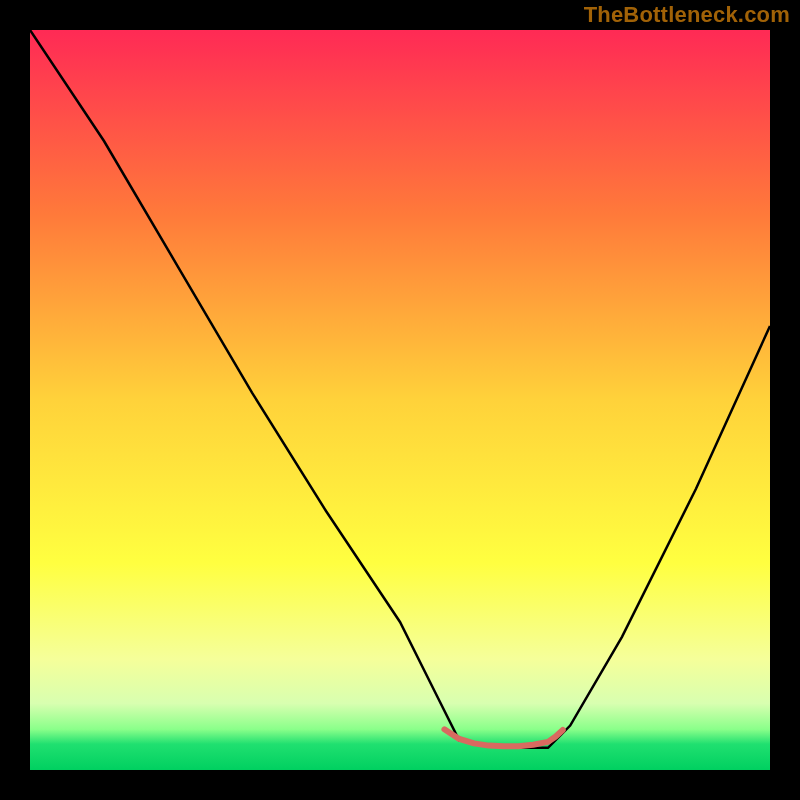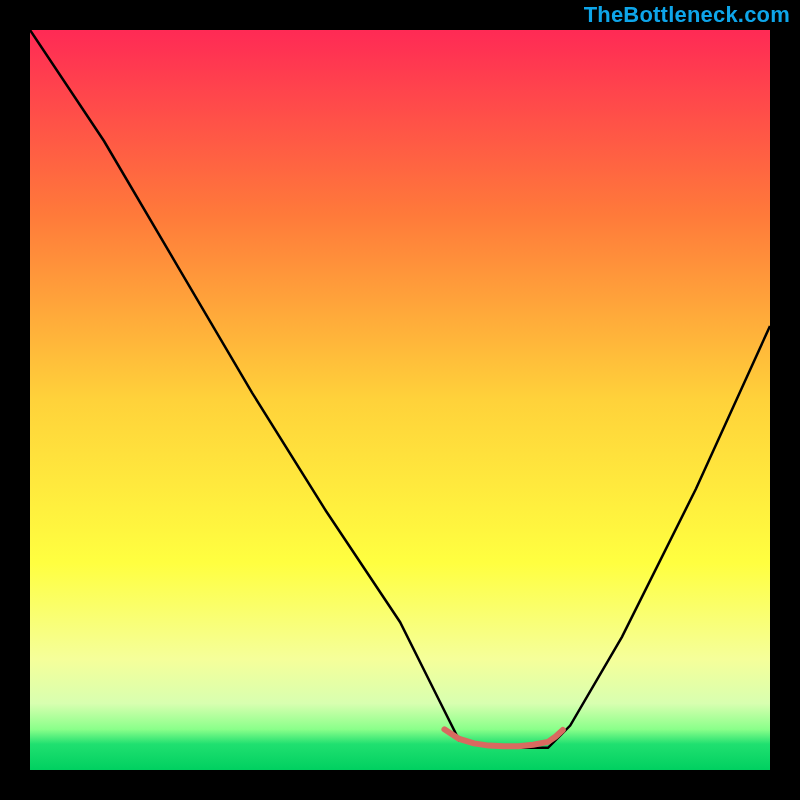--- a/index.html
+++ b/index.html
@@ -10,21 +10,21 @@
     height: 800px;
     background: #000;
   }
   .watermark {
     position: absolute;
     top: 2px;
     right: 10px;
     font-family: Arial, Helvetica, sans-serif;
     font-size: 22px;
     font-weight: 600;
-    color: #0ea5e9;
+    color: #a16207;
     letter-spacing: 0.2px;
     z-index: 10;
   }
   .plot {
     position: absolute;
     left: 30px;
     top: 30px;
     width: 740px;
     height: 740px;
   }

